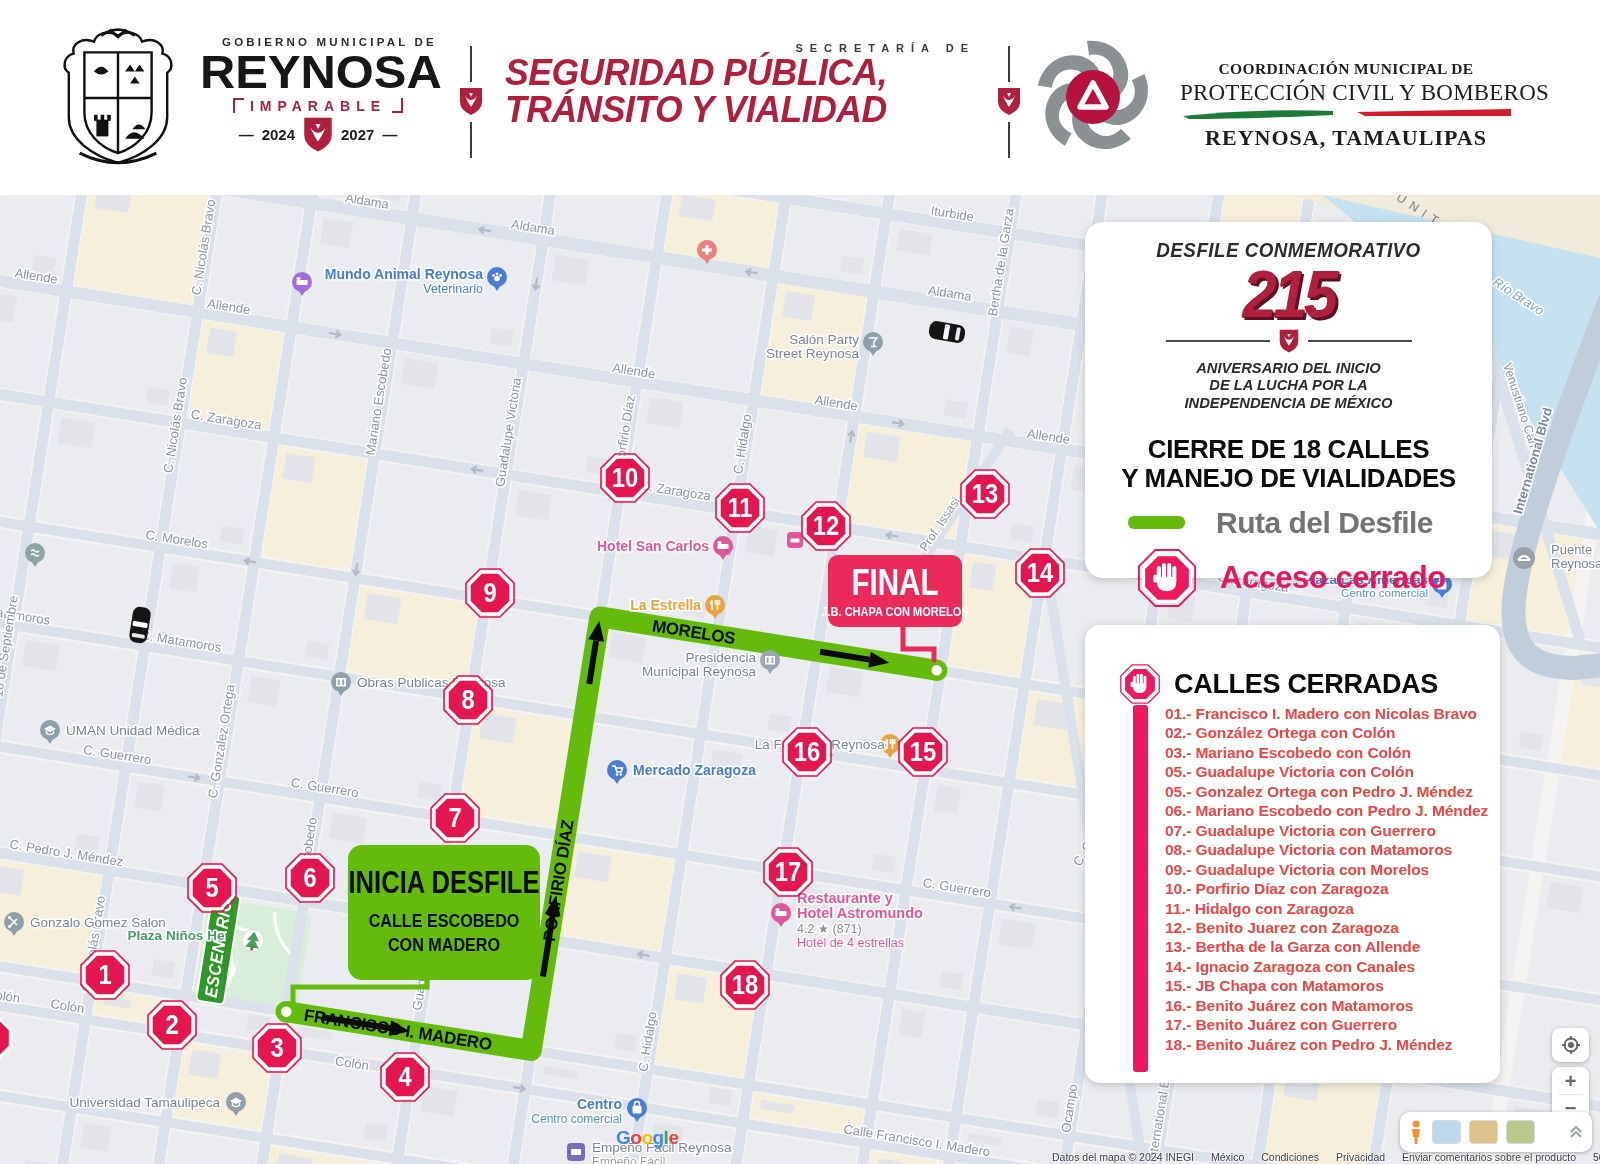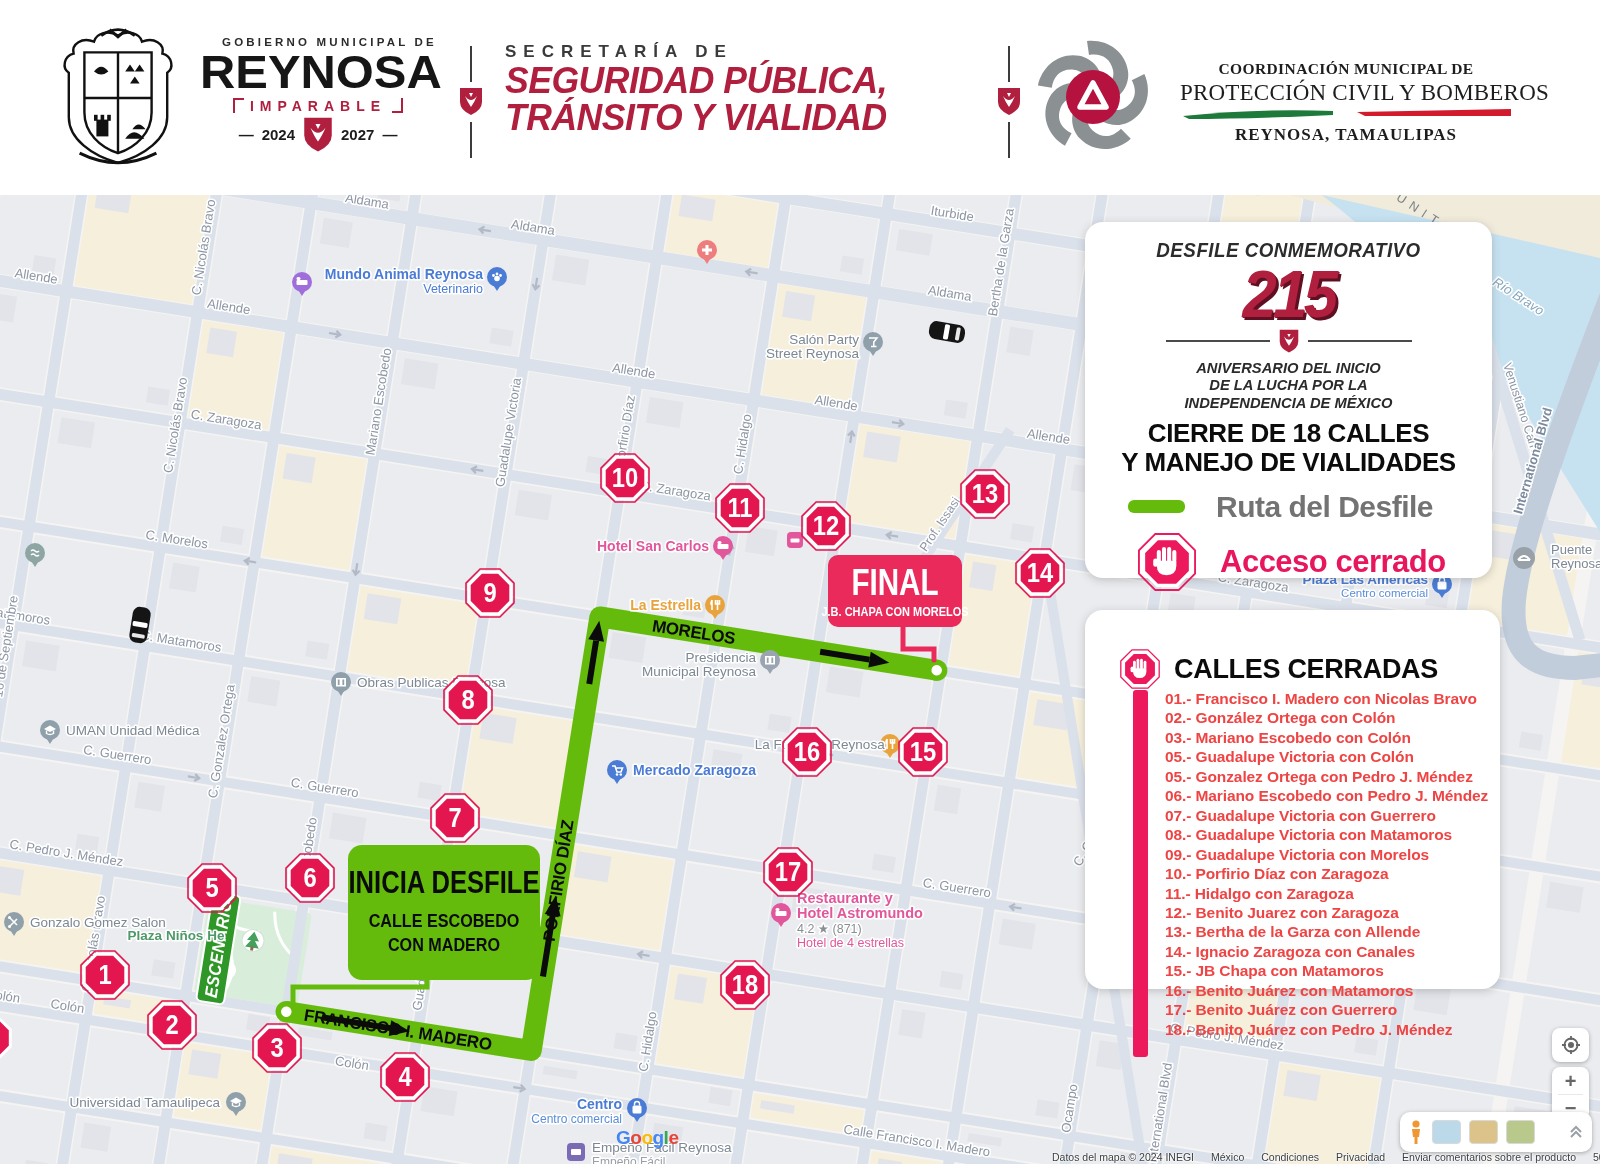--- a/index.html
+++ b/index.html
@@ -14,50 +14,50 @@
   .gob-imp{display:flex;align-items:center;justify-content:center;margin-top:2px;}
   .gob-imp .txt{font-size:14px;font-weight:800;letter-spacing:6px;color:#b01f3e;padding:0 6px;}
   .brk-l{width:9px;height:13px;border-left:2.5px solid #b01f3e;border-top:2.5px solid #b01f3e;}
   .brk-r{width:9px;height:13px;border-right:2.5px solid #b01f3e;border-bottom:2.5px solid #b01f3e;}
   .gob-years{display:flex;align-items:center;justify-content:center;gap:8px;margin-top:3px;
              font-size:15px;font-weight:800;color:#1c1c1c;}
   .dash{color:#1c1c1c;font-weight:900;}
   .vdiv{width:2px;display:flex;flex-direction:column;align-items:center;gap:4px;}
   .vdiv .ln{width:2px;height:36px;background:#3c3c3c;}
   .sec{left:505px;top:42px;width:470px;}
-  .sec-pre{font-size:17px;font-weight:600;letter-spacing:7px;color:#3a3a3a;}
+  .sec-pre{font-size:11px;font-weight:600;letter-spacing:7px;color:#3a3a3a;text-align:right;}
   .sec-main{font-size:37px;font-weight:900;font-style:italic;color:#b01f3e;letter-spacing:-0.5px;
             line-height:1.0;transform:scaleX(.96);transform-origin:left;}
   .sec-sub{margin-top:4px;font-size:17px;letter-spacing:1px;}
   .sec-sub .b1{font-weight:900;color:#1a1a1a;}
   .sec-sub .b2{font-weight:900;font-style:italic;color:#c11f3e;letter-spacing:2.5px;}
   .pc{left:1180px;top:60px;width:332px;text-align:center;font-family:"Liberation Serif", serif;color:#1d1d1d;}
   .pc-pre{font-size:15.5px;font-weight:700;letter-spacing:.4px;}
   .pc-name{font-size:23px;font-weight:400;letter-spacing:.2px;margin-top:2px;white-space:nowrap;}
-  .pc-place{font-size:17px;font-weight:700;letter-spacing:1px;margin-top:1px;}
+  .pc-place{font-size:22px;font-weight:700;letter-spacing:1px;margin-top:1px;}
   
   #map{position:absolute;left:0;top:195px;width:1600px;height:969px;background:#f5f4f2;}
   #mapsvg{position:absolute;left:0;top:0;}
   
   .panel{position:absolute;background:#fff;border-radius:18px;box-shadow:0 2px 8px rgba(60,60,60,.25);}
   #p1{left:1085px;top:27px;width:407px;height:356px;text-align:center;}
   .p1-title{margin-top:17px;font-size:20px;font-weight:600;font-style:italic;color:#2c2c2c;
             letter-spacing:.5px;transform:scaleX(.94);}
   .p1-num{font-size:67px;line-height:.95;font-weight:900;font-style:italic;color:#b01f3e;
           letter-spacing:-4px;text-shadow:3px 3px 0 #5f0f22,1px 1px 0 #8a1730;transform:scaleX(.92);}
   .p1-div{display:flex;align-items:center;justify-content:center;gap:8px;margin:2px 0 4px;}
   .p1-div .ln{width:104px;height:1.5px;background:#4a4a4a;}
   .p1-sub{font-size:15.5px;font-weight:900;font-style:italic;color:#2b2b2b;line-height:1.14;transform:scaleX(.95);}
-  .p1-head{margin-top:7px;font-size:26px;font-weight:900;color:#0c0c0c;line-height:1.12;letter-spacing:-0.4px;}
+  .p1-head{margin-top:23px;font-size:26px;font-weight:900;color:#0c0c0c;line-height:1.12;letter-spacing:-0.4px;}
   .leg-row1{display:flex;align-items:center;margin:13px 0 0 43px;}
   .leg-swatch{width:57px;height:13px;border-radius:6px;background:#65bb0b;margin-right:31px;}
   .leg-green{font-size:30px;font-weight:800;color:#737373;letter-spacing:-0.5px;}
   .leg-row2{display:flex;align-items:center;margin:9px 0 0 53px;}
   .leg-pink{font-size:31px;font-weight:800;color:#e8175d;letter-spacing:-0.5px;margin-left:24px;}
-  #p2{left:1085px;top:415px;width:415px;height:379px;}
+  #p2{left:1085px;top:430px;width:415px;height:458px;border-radius:15px;}
   .cc-head{position:absolute;left:34px;top:38px;display:flex;align-items:center;gap:13px;}
   .cc-title{font-size:27px;font-weight:900;color:#0b0b0b;letter-spacing:-0.3px;}
   .cc-bar{position:absolute;left:48px;top:80px;width:15px;height:367px;background:#ec195c;border-radius:3px;}
   .cc-list{position:absolute;left:80px;top:79px;width:325px;}
   .cc-list div{font-size:15.5px;font-weight:600;color:#ef4444;line-height:19.45px;
                letter-spacing:-0.1px;white-space:nowrap;}
   
   .ctl{position:absolute;background:#fff;border-radius:8px;box-shadow:0 1px 4px rgba(0,0,0,.3);
        display:flex;align-items:center;justify-content:center;color:#666;}
   #ctl-loc{left:1552px;top:833px;width:37px;height:34px;}

